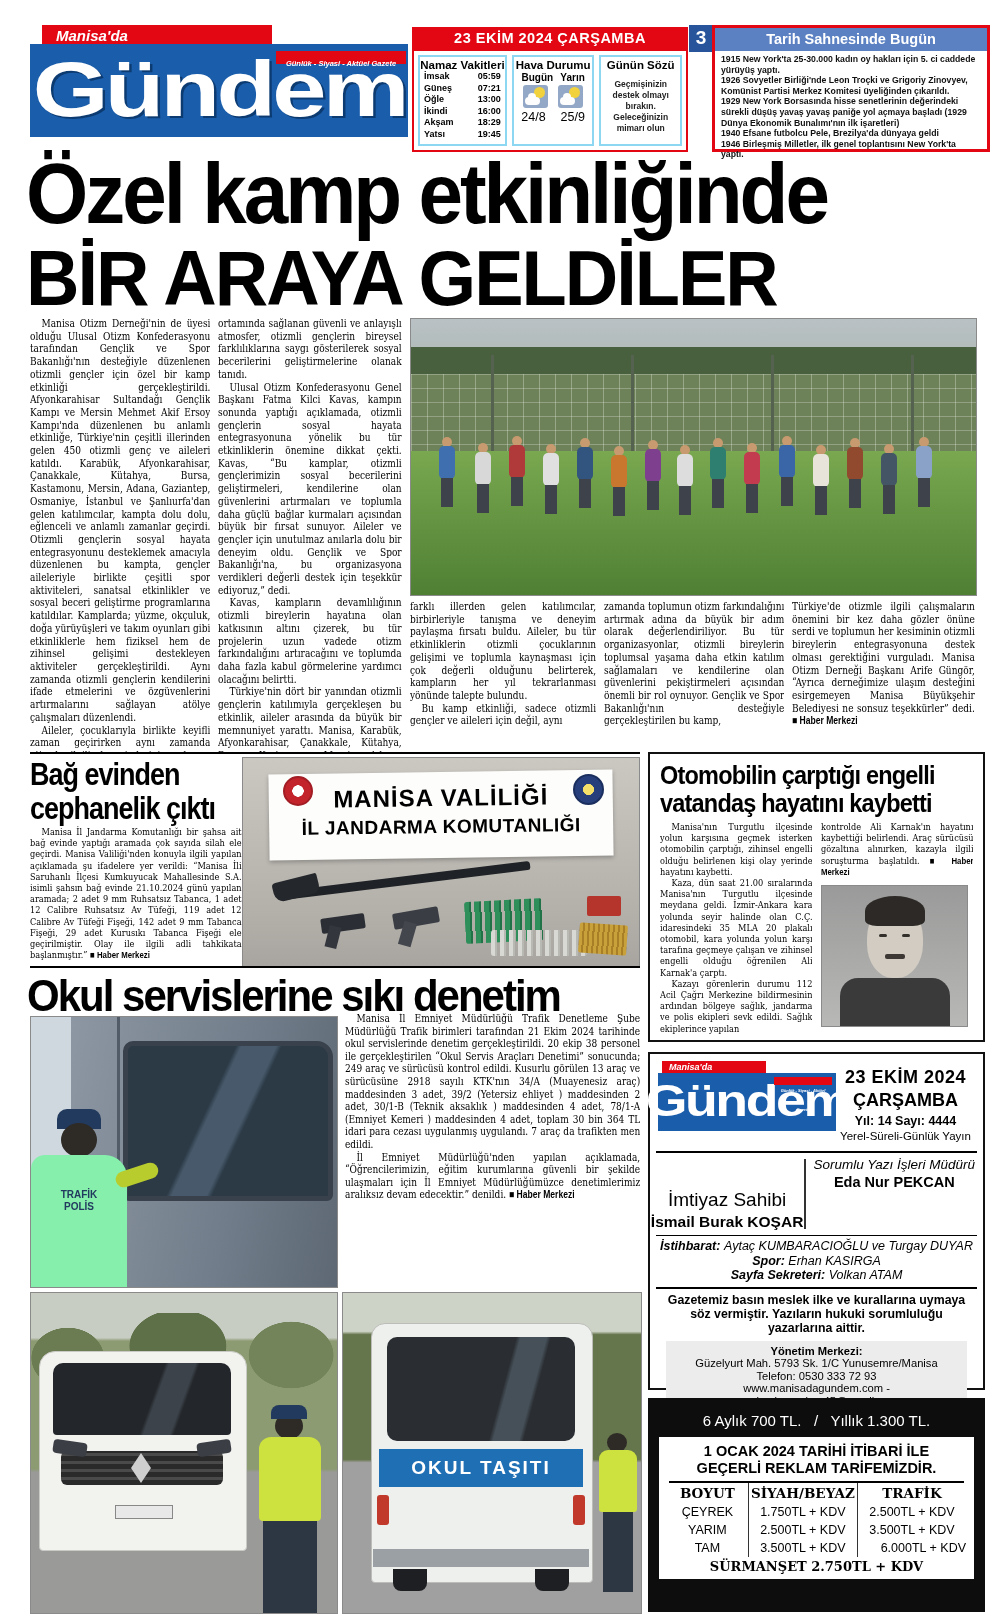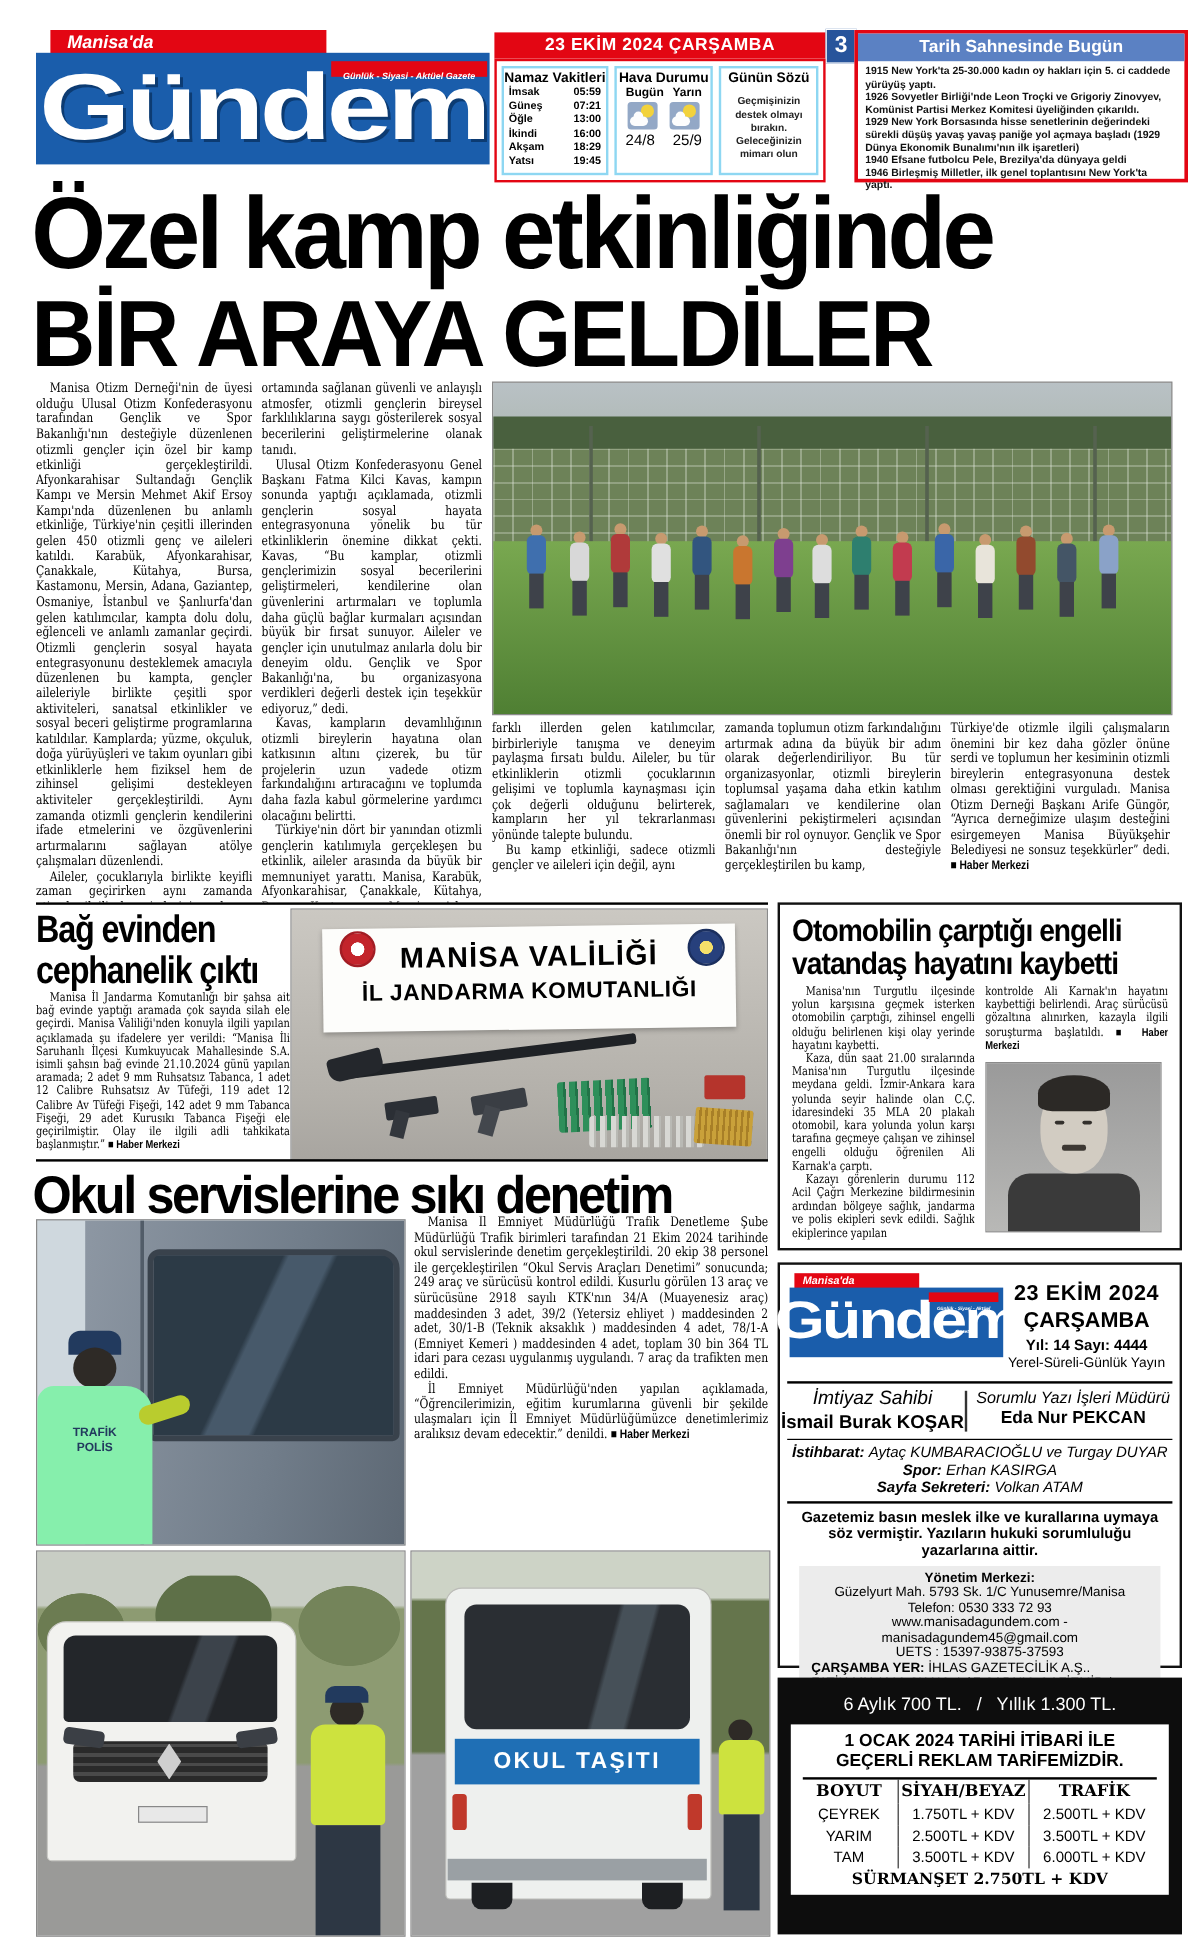--- a/index.html
+++ b/index.html
@@ -397,21 +397,21 @@
       <div class="sans" style="flex:1;text-align:center;">
         <div style="font-size:18px;font-weight:bold;letter-spacing:0.5px;">23 EKİM 2024</div>
         <div style="font-size:18px;font-weight:bold;margin-top:2px;">ÇARŞAMBA</div>
         <div style="font-size:12.5px;font-weight:bold;margin-top:3px;">Yıl: 14 Sayı: 4444</div>
         <div style="font-size:11.5px;margin-top:2px;">Yerel-Süreli-Günlük Yayın</div>
       </div>
     </div>
     <div class="rule" style="height:1.5px;margin:0 6px;"></div>
     <div style="display:flex;text-align:center;padding:4px 0;">
       <div style="flex:1;">
-        <div class="sans" style="font-style:italic;font-size:16px;">İmtiyaz Sahibi</div>
+        <div class="sans" style="font-size:19px;margin-top:32px;">İmtiyaz Sahibi</div>
         <div class="sans" style="font-weight:bold;font-size:15.5px;margin-top:2px;">İsmail Burak KOŞAR</div>
       </div>
       <div style="width:1.5px;background:#333;margin:2px 0;"></div>
       <div style="flex:1.15;">
         <div class="sans" style="font-style:italic;font-size:13.5px;">Sorumlu Yazı İşleri Müdürü</div>
         <div class="sans" style="font-weight:bold;font-size:14.5px;margin-top:2px;">Eda Nur PEKCAN</div>
       </div>
     </div>
     <div class="rule" style="height:1.5px;margin:0 6px;"></div>
     <div class="sans" style="text-align:center;padding:3px 0 4px;font-size:12.5px;line-height:14.5px;">
@@ -452,19 +452,19 @@
         <div class="colsep" style="font-family:'DejaVu Serif',serif;font-weight:bold;font-size:13.5px;">SİYAH/BEYAZ</div>
         <div class="colsep" style="font-family:'DejaVu Serif',serif;font-weight:bold;font-size:13.5px;">TRAFİK</div>
         <div class="sans" style="font-size:12.5px;">ÇEYREK</div>
         <div class="sans colsep" style="font-size:12.5px;">1.750TL + KDV</div>
         <div class="sans colsep" style="font-size:12.5px;">2.500TL + KDV</div>
         <div class="sans" style="font-size:12.5px;">YARIM</div>
         <div class="sans colsep" style="font-size:12.5px;">2.500TL + KDV</div>
         <div class="sans colsep" style="font-size:12.5px;">3.500TL + KDV</div>
         <div class="sans" style="font-size:12.5px;">TAM</div>
         <div class="sans colsep" style="font-size:12.5px;">3.500TL + KDV</div>
-        <div class="sans colsep" style="font-size:12.5px;">6.000TL + KDV</div>
+        <div class="sans colsep" style="font-size:12.5px;text-align:right;">6.000TL + KDV</div>
       </div>
       <div style="font-family:'DejaVu Serif',serif;font-weight:bold;font-size:13px;text-align:center;margin-top:2px;">SÜRMANŞET 2.750TL + KDV</div>
     </div>
   </div>
 
 </div>
 
 </body></html>

